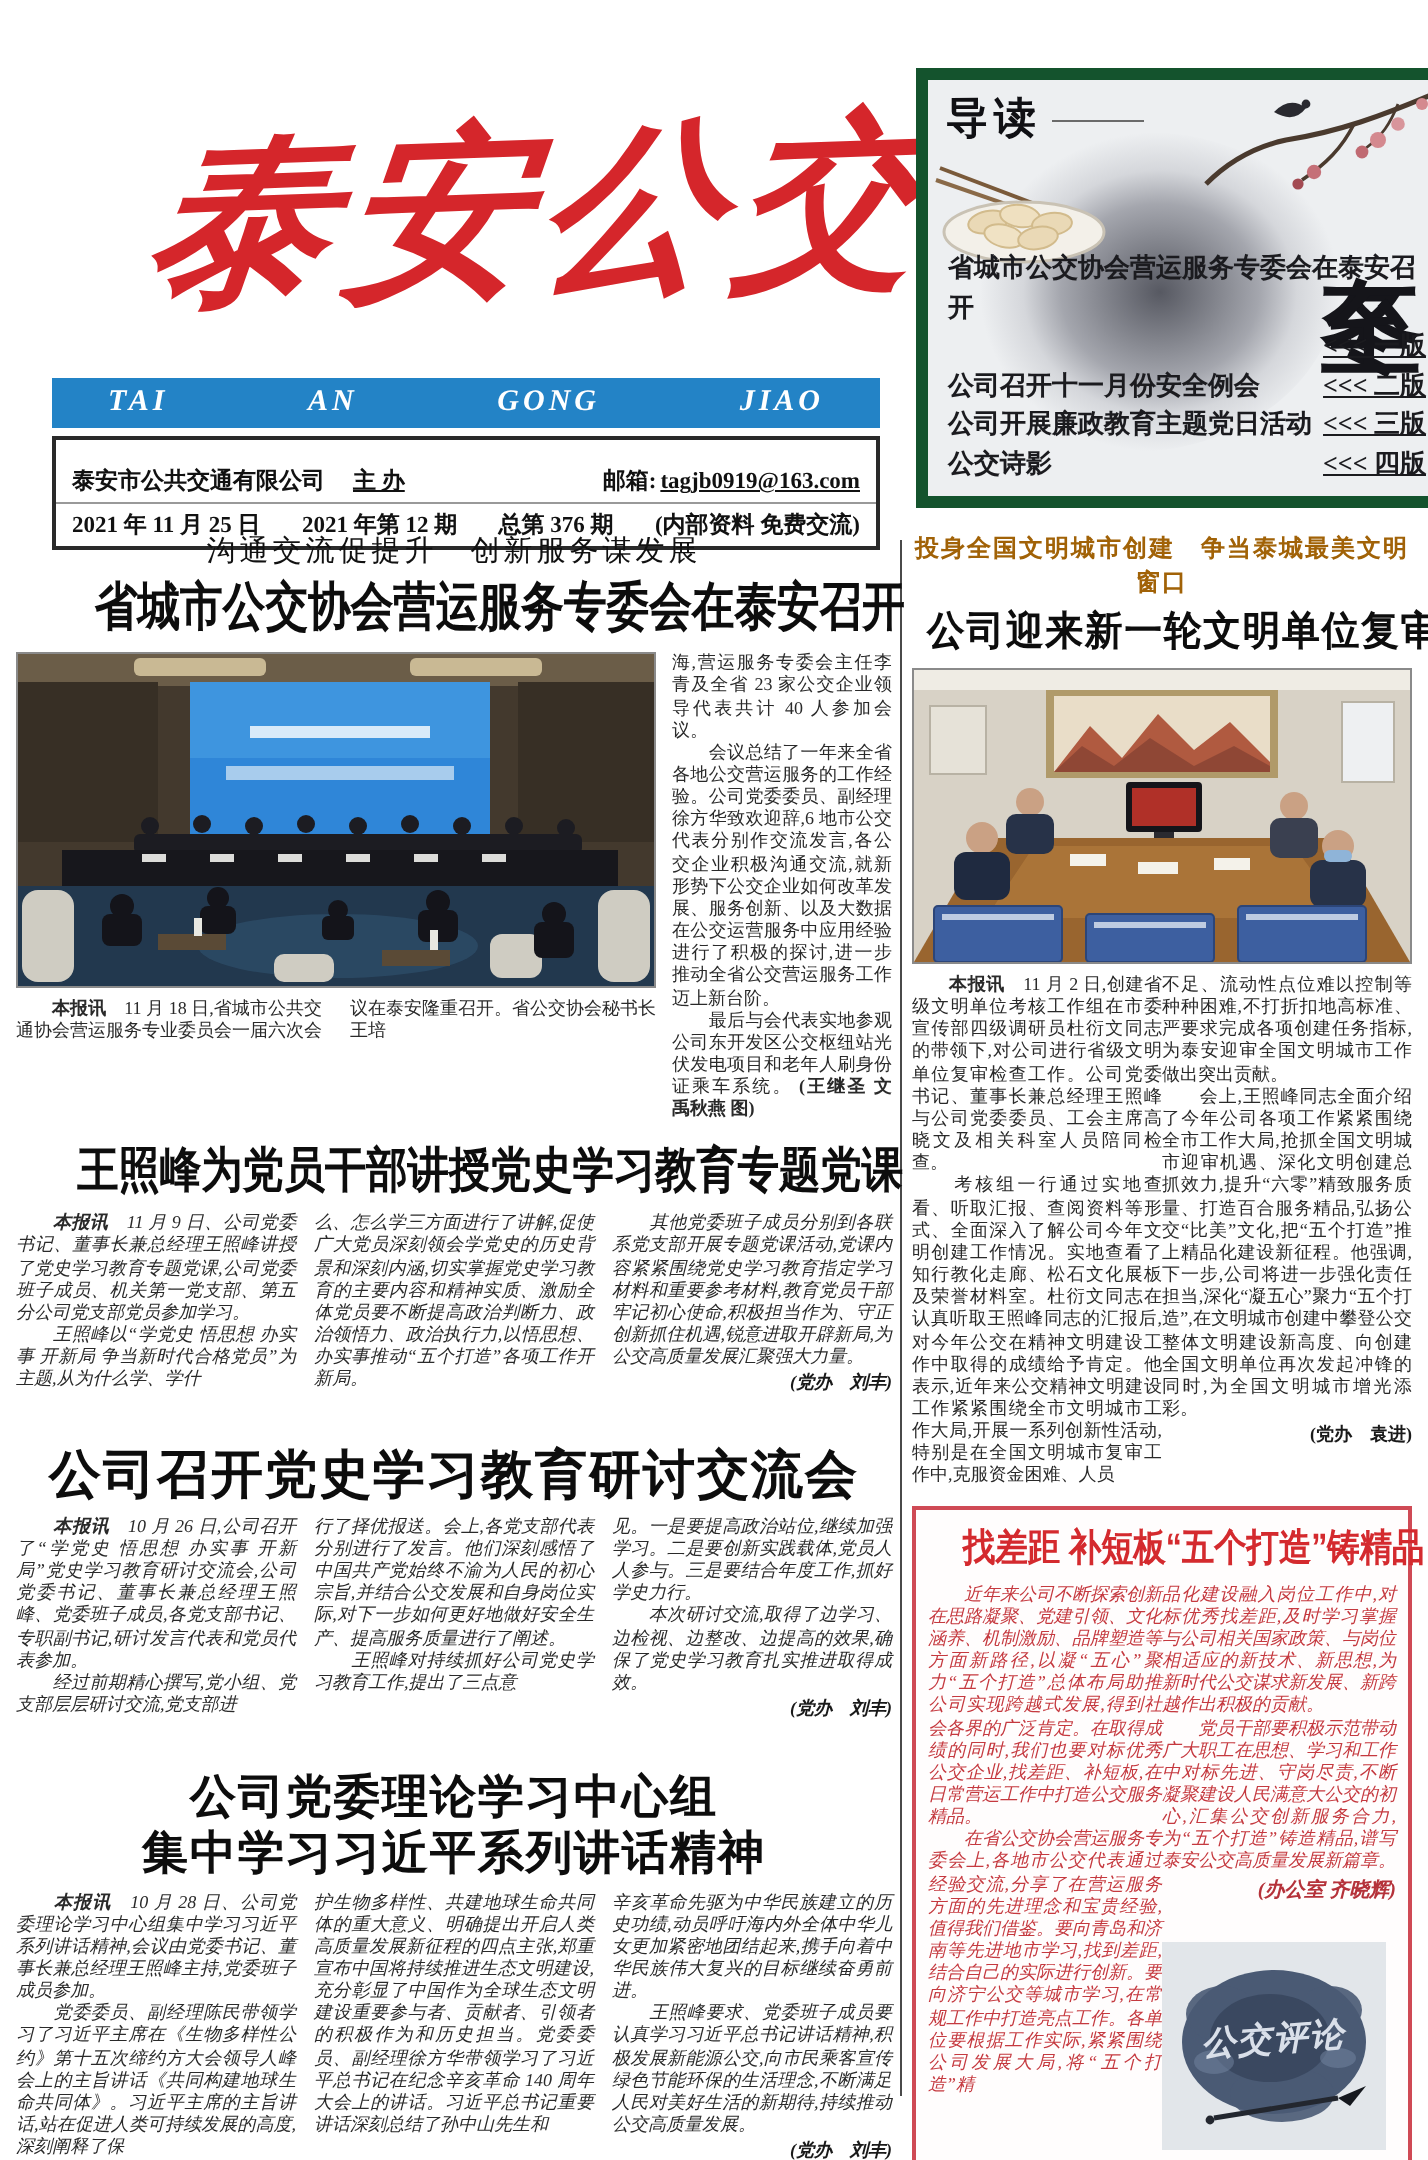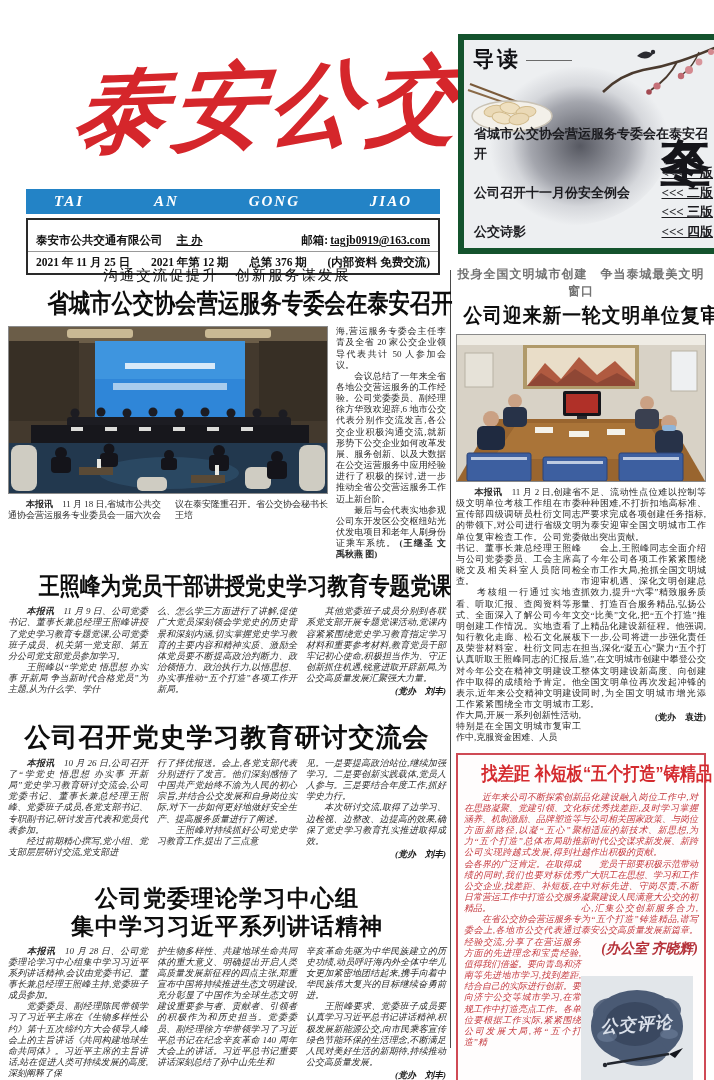--- a/index.html
+++ b/index.html
@@ -102,38 +102,38 @@
   .a1-intro{margin-top:5px;column-count:2;column-gap:14px;}
   .a1-right{flex:1;min-width:0;}
   .photo-frame{border:1px solid #8a8a8a;line-height:0;}
 
   .cols3{display:flex;gap:9px;margin-top:5px;font-style:italic;}
   .cols3 > div{flex:1;min-width:0;}
   .cols2{display:flex;gap:0;margin-top:5px;}
   .cols2 > div{flex:1;min-width:0;}
 
   
-  .kicker-r{text-align:center;font-size:12px;font-weight:bold;letter-spacing:1px;color:#737373;}
+  .kicker-r{text-align:center;font-size:12px;font-weight:bold;letter-spacing:1px;color:#a16207;}
   .headline-r{
     text-align:center;font-weight:bold;color:#0d0d0d;margin:2px 0 5px;
     font-size:20px;white-space:nowrap;transform:scaleX(.94);transform-origin:50% 50%;
     letter-spacing:1px;
   }
   .review-box{
     margin-top:9px;border:2px solid #cf4a55;padding:5px 6px 6px;box-sizing:border-box;
     background:#fffdfd;
   }
   .review-title{
     text-align:center;font-weight:bold;color:#d42a2e;font-size:19px;
     white-space:nowrap;transform:scaleX(.85);transform-origin:50% 50%;
     margin:1px 0 4px;
   }
   .review-body{font-style:italic;color:#c5393f;}
   .review-body .body-txt{color:#c5393f;}
-  .review-credit{font-weight:bold;text-align:right;color:#b5323a;margin:3px 0 4px;font-size:14px;}
+  .review-credit{font-weight:bold;text-align:right;color:#b5323a;margin:3px 0 4px;font-size:10px;}
   .stamp-wrap{margin-top:4px;line-height:0;}
 </style>
 </head>
 <body>
 
 <div class="masthead">
   <div class="calligraphy">泰安公交</div>
   <div class="roman-band">
     <span>TAI</span>
     <span>AN</span>
@@ -186,20 +186,21 @@
     <div class="guide-items">
       <div class="guide-item">
         <span>省城市公交协会营运服务专委会在泰安召开</span>
         <span class="gi-page">&lt;&lt;&lt; 一版</span>
       </div>
       <div class="guide-item">
         <span>公司召开十一月份安全例会</span>
         <span class="gi-page">&lt;&lt;&lt; 二版</span>
       </div>
       <div class="guide-item">
+        <span>公司开展廉政教育主题党日活动</span>
         <span class="gi-page">&lt;&lt;&lt; 三版</span>
       </div>
       <div class="guide-item">
         <span>公交诗影</span>
         <span class="gi-page">&lt;&lt;&lt; 四版</span>
       </div>
     </div>
   </div>
 </div>
 
@@ -266,21 +267,21 @@
                 <rect x="152" y="131" width="16" height="12" rx="3"></rect>
             </g>
             <rect x="70" y="140" width="34" height="8" fill="#5a4a36"></rect>
             <rect x="182" y="148" width="34" height="8" fill="#5a4a36"></rect>
             <rect x="206" y="138" width="4" height="10" fill="#e8e8e2"></rect>
             <rect x="88" y="132" width="4" height="9" fill="#e8e8e2"></rect>
           </svg>
         </div>
         <div class="a1-intro body-txt"><b class="lead">　　本报讯　</b><span>11 月 18 日,省城市公共交通协会营运服务专业委员会一届六次会议在泰安隆重召开。省公交协会秘书长王培</span></div>
       </div>
-      <div class="a1-right body-txt pre"><span>海,营运服务专委会主任李青及全省 20 家公交企业领导代表共计 50 人参加会议。
+      <div class="a1-right body-txt pre"><span>海,营运服务专委会主任李青及全省 23 家公交企业领导代表共计 40 人参加会议。
 　　会议总结了一年来全省各地公交营运服务的工作经验。公司党委委员、副经理徐方华致欢迎辞,6 地市公交代表分别作交流发言,各公交企业积极沟通交流,就新形势下公交企业如何改革发展、服务创新、以及大数据在公交运营服务中应用经验进行了积极的探讨,进一步推动全省公交营运服务工作迈上新台阶。
 　　最后与会代表实地参观公司东开发区公交枢纽站光伏发电项目和老年人刷身份证乘车系统。</span> <span class="credit-inline">(王继圣 文　禹秋燕 图)</span></div>
     </div>
   </div>
 
   <div>
     <div class="headline-l sans">王照峰为党员干部讲授党史学习教育专题党课</div>
     <div class="cols3">
       <div class="body-txt pre"><b class="lead">　　本报讯　</b><span>11 月 9 日、公司党委书记、董事长兼总经理王照峰讲授了党史学习教育专题党课,公司党委班子成员、机关第一党支部、第五分公司党支部党员参加学习。
 　　王照峰以“学党史 悟思想 办实事 开新局 争当新时代合格党员”为主题,从为什么学、学什</span></div>

